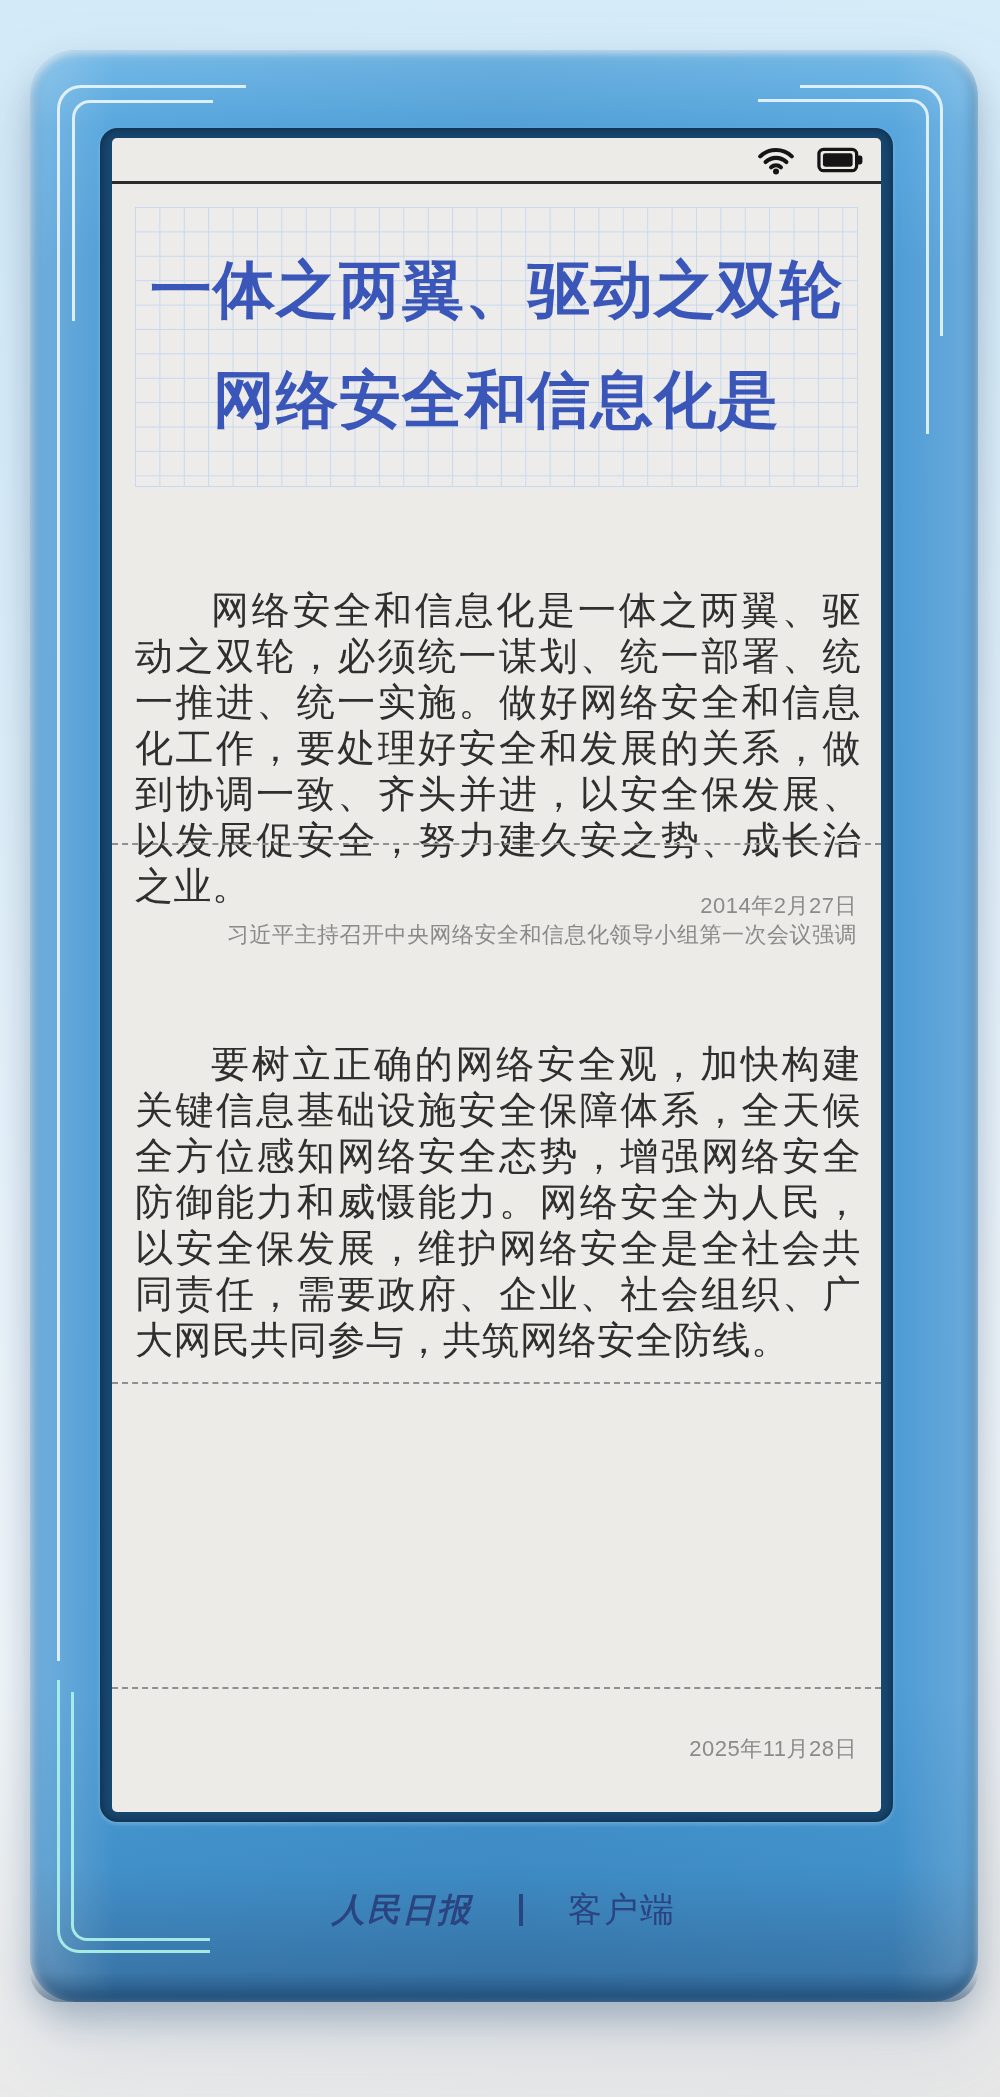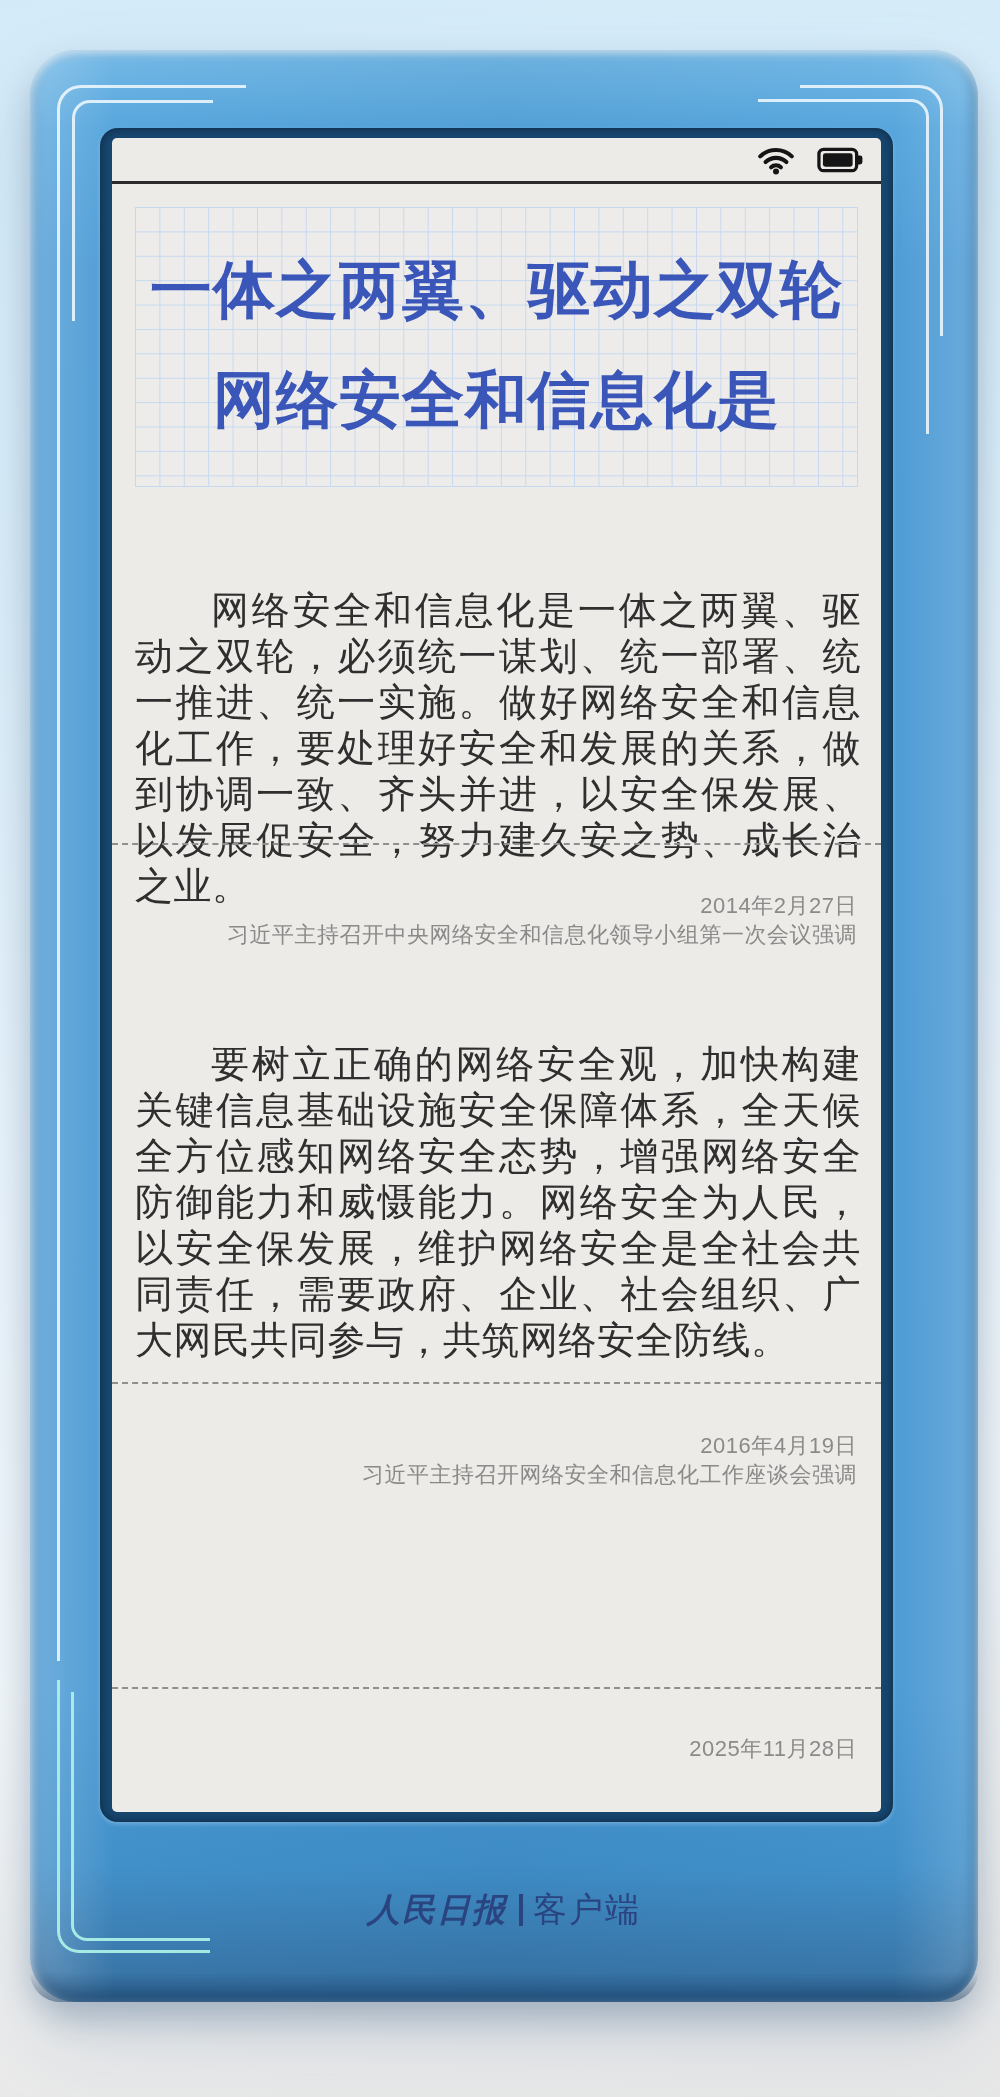--- a/index.html
+++ b/index.html
@@ -98,20 +98,21 @@
   .citation{
     position:absolute;left:23px;width:722px;text-align:right;
     font-size:22px;line-height:29px;color:#8a8a8a;letter-spacing:.5px;margin-top:31px;
   }
   .c1{top:722px;} .c2{top:1262px;} .c3{top:1565px;}
   
   .footer-logo{
     position:absolute;left:0;right:0;top:1838px;height:44px;z-index:2;
     display:flex;align-items:center;justify-content:center;
     color:#2a4480;
+    gap:35px;
   }
   .footer-logo .brand{
     font-family:"DejaVu Serif","Liberation Serif",serif;
     font-style:italic;font-weight:bold;font-size:33px;letter-spacing:2px;
   }
   .footer-logo .bar{
     width:4px;height:32px;background:#2a4480;margin:0 10px 0 12px;
   }
   .footer-logo .suffix{
     font-family:"Liberation Sans",sans-serif;
@@ -158,24 +159,20 @@
 
       <p class="quote q1">网络安全和信息化是一体之两翼、驱动之双轮，必须统一谋划、统一部署、统一推进、统一实施。做好网络安全和信息化工作，要处理好安全和发展的关系，做到协调一致、齐头并进，以安全保发展、以发展促安全，努力建久安之势、成长治之业。</p>
       <div class="dash d1"></div>
       <div class="citation c1">
         <div>2014年2月27日</div>
         <div>习近平主持召开中央网络安全和信息化领导小组第一次会议强调</div>
       </div>
 
       <p class="quote q2">要树立正确的网络安全观，加快构建关键信息基础设施安全保障体系，全天候全方位感知网络安全态势，增强网络安全防御能力和威慑能力。网络安全为人民，以安全保发展，维护网络安全是全社会共同责任，需要政府、企业、社会组织、广大网民共同参与，共筑网络安全防线。</p>
       <div class="dash d2"></div>
-      <div class="citation c2">
-        <div>2016年4月19日</div>
-        <div>习近平主持召开网络安全和信息化工作座谈会强调</div>
-      </div>
 
       <div class="dash d3"></div>
       <div class="citation c3">
         <div>2025年11月28日</div>
       </div>
 
     </div>
   </div>
 
   <div class="footer-logo">

